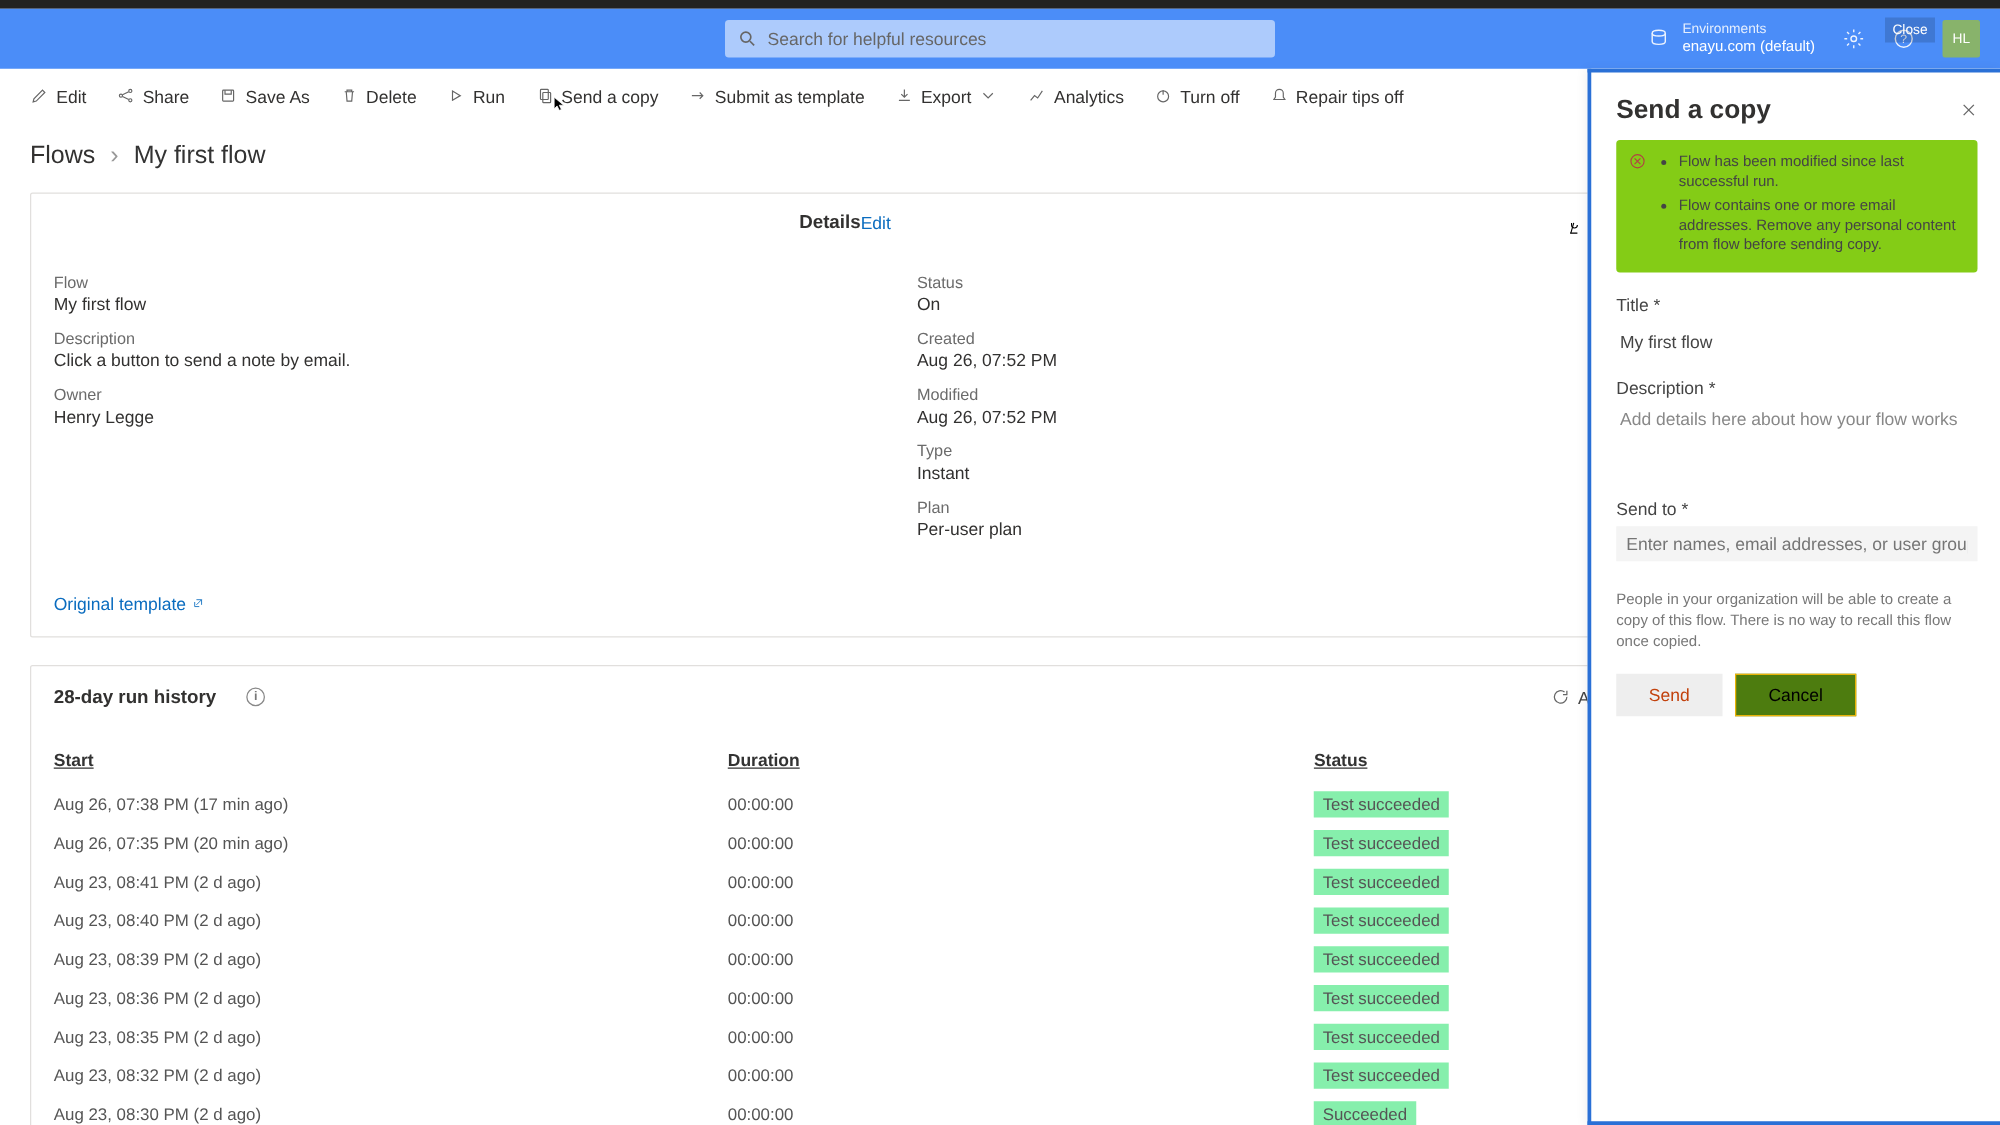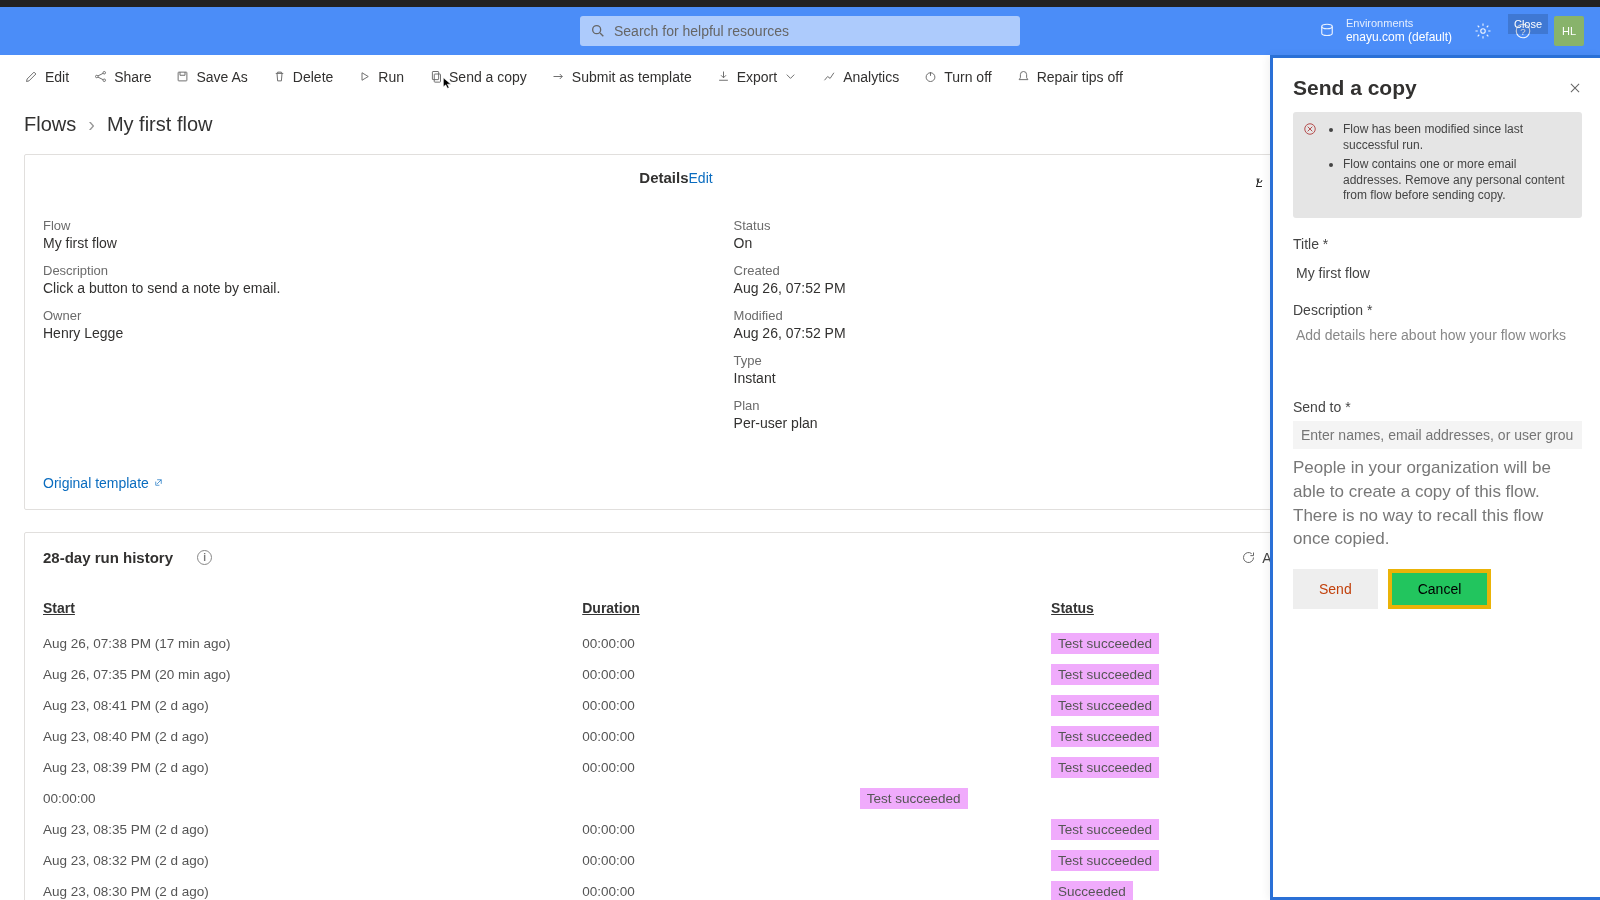--- a/index.html
+++ b/index.html
@@ -55,41 +55,41 @@
   .history-title { font-weight: 600; font-size: 15px; display: flex; align-items: center; gap: 24px; }
   .info-icon { width: 15px; height: 15px; border: 1px solid #888; border-radius: 50%; display: inline-flex; align-items: center; justify-content: center; font-size: 10px; color: #777; }
   .allruns { display: flex; align-items: center; gap: 6px; color: #444; font-size: 14px; cursor: pointer; }
   .refresh-icon { width: 15px; height: 15px; }
   .hist-table { padding: 12px 18px 4px; }
   .hist-head { display: flex; color: #333; font-weight: 600; font-size: 14px; padding: 12px 0; text-decoration: underline; }
   .hist-row { display: flex; align-items: center; font-size: 13.5px; color: #555; height: 31px; }
   .col-start { flex: 2.3; }
   .col-dur { flex: 2.0; }
   .col-status { flex: 1.1; }
-  .status-pill { display: inline-block; background: #f0abfc; padding: 3px 7px; border-radius: 0; }
+  .status-pill { display: inline-block; background: #86efac; padding: 3px 7px; border-radius: 0; }
 
   .panel { position: absolute; top: 55px; right: 0; bottom: 0; width: 330px; background: #fff; border-left: 3px solid #2a70d6; border-top: 3px solid #2a70d6; border-bottom: 3px solid #2a70d6; padding: 18px 18px 24px 20px; box-shadow: -2px 0 8px rgba(0,0,0,.06); }
   .panel-title { font-size: 21px; font-weight: 600; margin-bottom: 12px; display: flex; justify-content: space-between; align-items: center; }
   .close-x { width: 14px; height: 14px; cursor: pointer; }
-  .err-box { background: #e5e5e5; border-radius: 3px; padding: 10px 12px 10px 34px; font-size: 12px; color: #444; position: relative; margin-bottom: 18px; }
+  .err-box { background: #84cc16; border-radius: 3px; padding: 10px 12px 10px 34px; font-size: 12px; color: #444; position: relative; margin-bottom: 18px; }
   .err-icon { position: absolute; left: 10px; top: 10px; width: 14px; height: 14px; }
   .err-box ul { list-style: disc; padding-left: 16px; }
   .err-box li { margin-bottom: 4px; line-height: 1.3; }
   .field { margin-bottom: 14px; }
   .field-label { font-size: 14px; color: #444; margin-bottom: 6px; }
   .field-input { width: 100%; border: 1px solid #ccc; padding: 6px 8px; font-size: 14px; }
   .field-input.ro { border-color: transparent; padding-left: 2px; color: #444; }
   .field-textarea { width: 100%; height: 58px; border: 1px solid transparent; padding: 2px; font-size: 14px; resize: none; color: #666; }
   .field-textarea::placeholder { color: #888; }
   .sendto { background: #f4f4f4; border: none; }
-  .hint { font-size: 17px; color: #777; line-height: 1.4; margin-top: 7px; }
+  .hint { font-size: 12px; color: #777; line-height: 1.4; margin-top: 22px; }
   .btn-row { display: flex; gap: 10px; margin-top: 18px; }
   .btn { padding: 8px 26px; font-size: 14px; cursor: pointer; }
   .btn-send { background: #eee; border: none; color: #c2410c; }
-  .btn-cancel { background: #22c55e; border: 4px solid #eab308; }
+  .btn-cancel { background: #4d7c0f; border: 1px solid #eab308; }
 
   .cursor { position: absolute; width: 14px; height: 18px; pointer-events: none; }
   .cursor1 { left: 441px; top: 74px; }
   .cursor2 { left: 1252px; top: 174px; }
 </style>
 </head>
 <body>
 
 <div class="topbar"></div>
 
@@ -286,20 +286,21 @@
               <div class="col-start">Aug 23, 08:40 PM (2 d ago)</div>
               <div class="col-dur">00:00:00</div>
               <div class="col-status"><span class="status-pill">Test succeeded</span></div>
             </div>
             <div class="hist-row">
               <div class="col-start">Aug 23, 08:39 PM (2 d ago)</div>
               <div class="col-dur">00:00:00</div>
               <div class="col-status"><span class="status-pill">Test succeeded</span></div>
             </div>
             <div class="hist-row">
+              <div class="col-start">Aug 23, 08:36 PM (2 d ago)</div>
               <div class="col-dur">00:00:00</div>
               <div class="col-status"><span class="status-pill">Test succeeded</span></div>
             </div>
             <div class="hist-row">
               <div class="col-start">Aug 23, 08:35 PM (2 d ago)</div>
               <div class="col-dur">00:00:00</div>
               <div class="col-status"><span class="status-pill">Test succeeded</span></div>
             </div>
             <div class="hist-row">
               <div class="col-start">Aug 23, 08:32 PM (2 d ago)</div>

